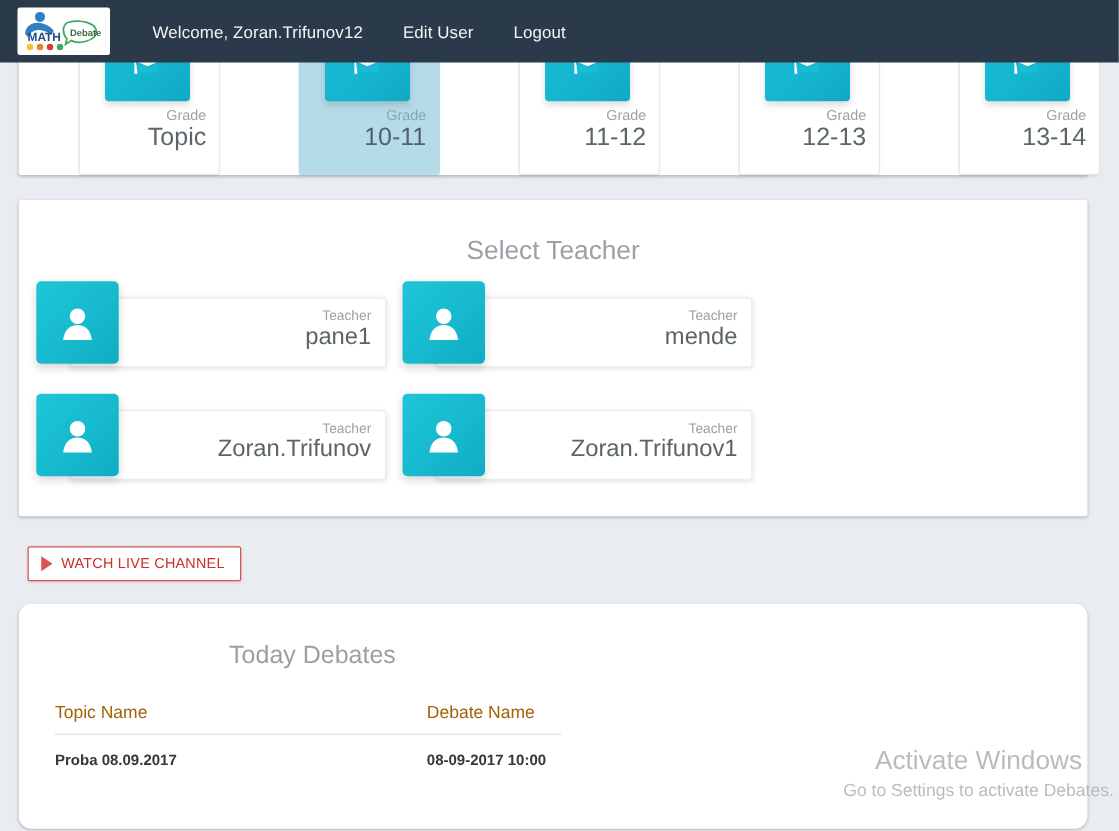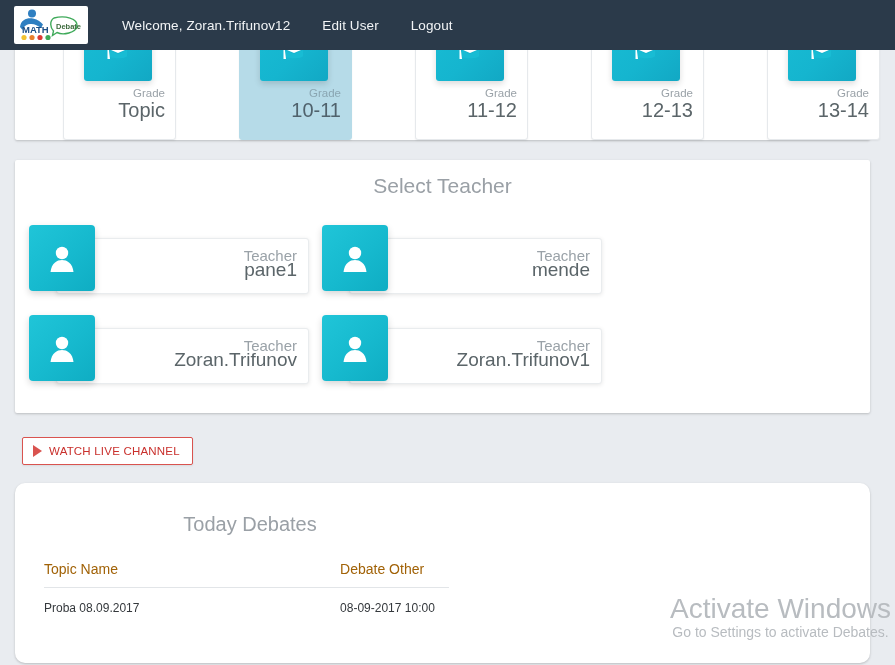--- a/index.html
+++ b/index.html
@@ -87,21 +87,21 @@
 
   
   #teacher-panel {
     left: 15px; top: 160px; width: 855px; height: 253px;
   }
   .panel-heading {
     text-align: center;
     font-size: 21px;
     color: #9aa0a6;
     font-weight: 400;
-    padding-top: 14px;
+    padding-top: 29px;
   }
   .teacher-grid {
     position: absolute; left: 26px; top: 78px;
     width: 820px;
     display: flex; flex-wrap: wrap;
   }
   .teacher-card {
     width: 253px; height: 56px;
     margin-right: 25px; margin-bottom: 34px;
     margin-left: 15px;
@@ -115,21 +115,21 @@
   .teacher-icon {
     position: absolute; left: -28px; top: -14px;
     width: 66px; height: 66px;
     background: linear-gradient(135deg,#20c5d8 0%, #16b9ce 55%, #0fadc3 100%);
     border-radius: 4px;
     display: flex; align-items: center; justify-content: center;
     box-shadow: 0 3px 7px rgba(0,0,0,0.16);
   }
   .teacher-sub {
     position: absolute; right: 11px; top: 8px;
-    font-size: 15px; color: #9aa2a8;
+    font-size: 11px; color: #9aa2a8;
   }
   .teacher-name {
     position: absolute; right: 11px; top: 20px;
     font-size: 19px; color: #5b6569;
     white-space: nowrap;
   }
 
   
   .watch-btn {
     position: absolute; left: 22px; top: 437px;
@@ -169,32 +169,33 @@
   }
   .debates-table th {
     text-align: left;
     font-size: 14px; font-weight: 400; color: #a16207;
     padding: 4px 0 10px 0;
     border-bottom: 1px solid #e2e5e8;
   }
   .debates-table td {
     font-size: 12px; color: #34383c;
     padding: 13px 0 4px 0;
+    font-weight: bold;
   }
   .debates-table th:nth-child(2), .debates-table td:nth-child(2) { padding-left: 196px; }
 
   
   .watermark {
     position: absolute; right: 4px; bottom: 24px;
     text-align: center;
     color: #b8bcc0;
     pointer-events: none;
     user-select: none;
   }
-  .wm-line1 { font-size: 28px; line-height: 28px; white-space: nowrap; }
+  .wm-line1 { font-size: 21px; line-height: 28px; white-space: nowrap; }
   .wm-line2 { font-size: 14px; line-height: 18px; white-space: nowrap; }
 </style>
 </head>
 <body>
 
 <div class="navbar">
   <div class="logo-box">
     <svg width="72" height="36" viewBox="0 0 72 36">
       <circle cx="18" cy="6.5" r="4" fill="#2f7fc1"></circle>
       <path d="M6 20 C7 12, 14 10.5, 19 11.5 C24 12.5, 27 15, 29 17.5 L27 21 C24 18.5, 20 16.5, 16 17 C11.5 17.6, 9 20.5, 8.5 23 Z" fill="#2f7fc1"></path>
@@ -335,21 +336,21 @@
   <span class="play"></span>
   <span class="label">WATCH LIVE CHANNEL</span>
 </div>
 
 <div class="panel" id="debates-panel">
   <div class="debates-heading">Today Debates</div>
   <table class="debates-table">
     <thead>
       <tr>
         <th>Topic Name</th>
-        <th>Debate Other</th>
+        <th>Debate Name</th>
       </tr>
     </thead>
     <tbody>
       <tr>
         <td>Proba 08.09.2017</td>
         <td>08-09-2017 10:00</td>
       </tr>
     </tbody>
   </table>
 </div>

